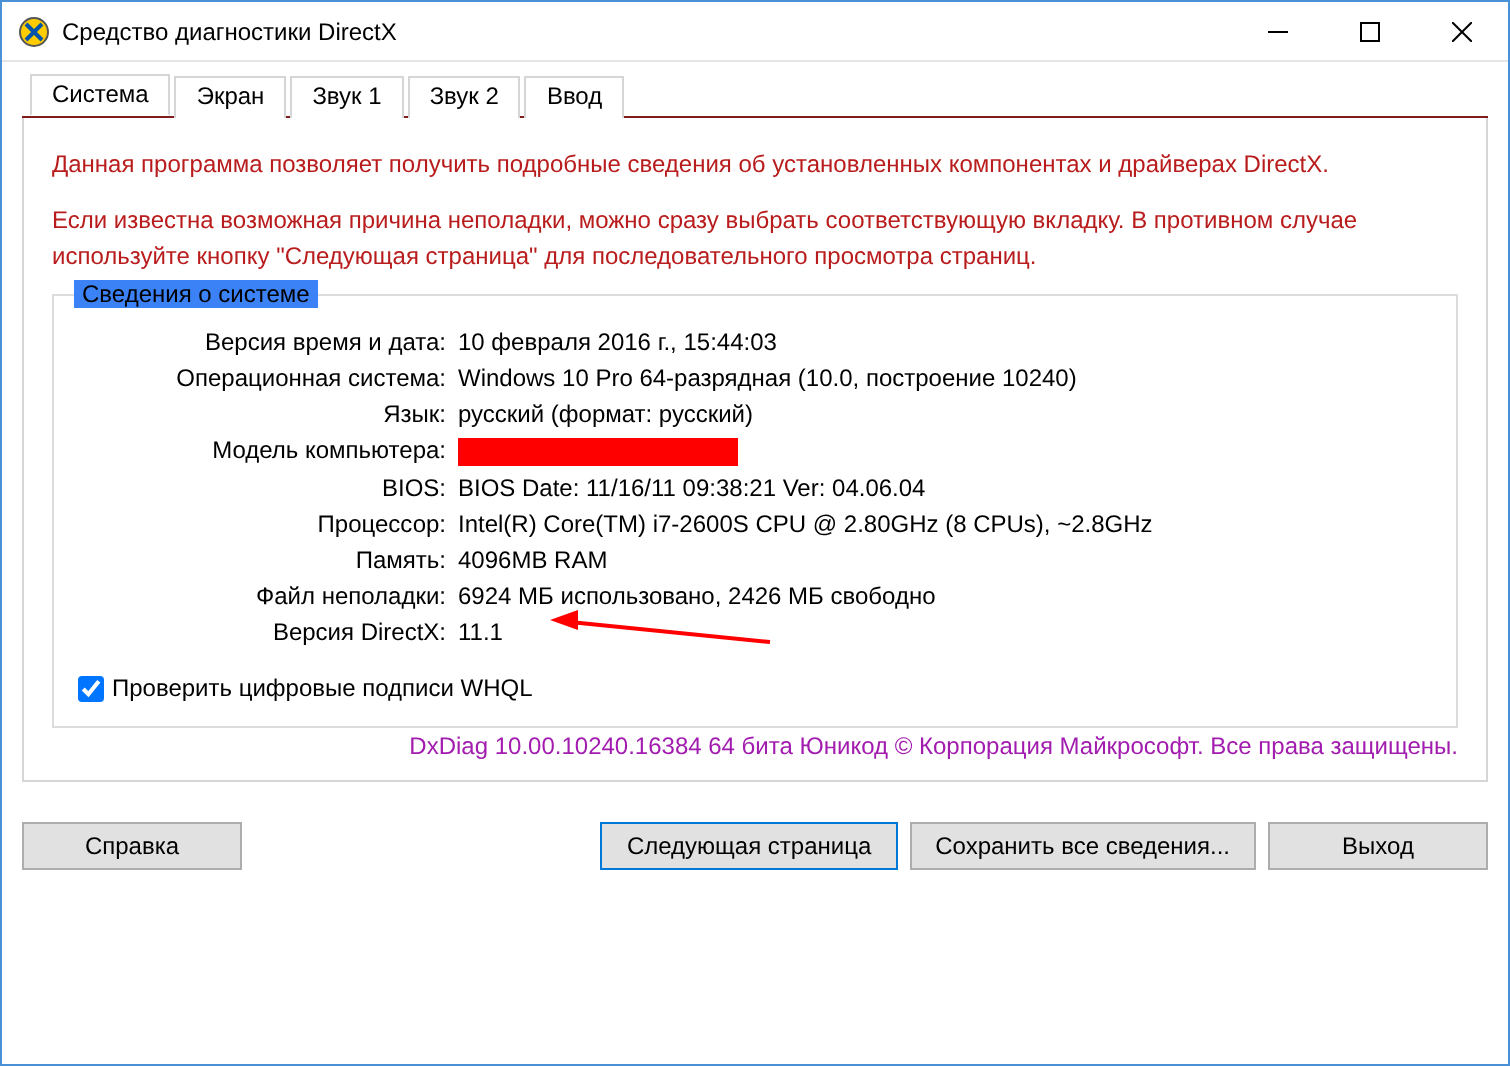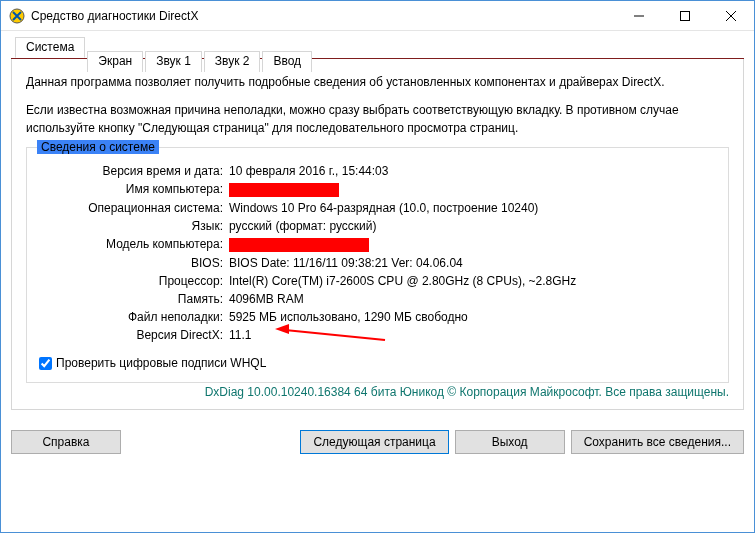--- a/index.html
+++ b/index.html
@@ -42,38 +42,38 @@
     margin-bottom: 0;
     height: 22px;
   }
   .tab {
     padding: 2px 10px 2px 10px;
     border: 1px solid #d6d6d6;
     border-bottom: none;
     margin-right: 2px;
     background: #fff;
     position: relative;
-    top: 14px;
+    top: 1px;
     font-size: 12px;
     color: #000;
   }
   .tab.active {
     background: #fff;
     border-bottom: 1px solid #fff;
     top: 0;
     padding-bottom: 3px;
   }
 
   .tabpage {
     border: 1px solid #d6d6d6;
     border-top: none;
     padding: 14px 14px 10px 14px;
   }
 
-  .intro { color: #000000; line-height: 1.5; margin-bottom: 4px; }
+  .intro { color: #b91c1c; line-height: 1.5; margin-bottom: 4px; }
   .intro p { margin: 0 0 10px 0; }
 
   .groupbox {
     border: 1px solid #dcdcdc;
     padding: 14px 12px 12px 12px;
     position: relative;
     margin-top: 6px;
   }
   .groupbox-title {
     position: absolute;
@@ -91,21 +91,21 @@
     display: inline-block;
     background: #ff0000;
     height: 14px;
     vertical-align: middle;
   }
   .arrow-svg { position: absolute; left: 46px; top: -4px; pointer-events: none; }
 
   .checkbox-row { margin-top: 12px; display: flex; align-items: flex-end; }
   .checkbox-row input { margin: 0 4px 0 0; }
 
-  .footer-status { text-align: right; color: #0f766e; padding: 2px 0 0 0; }
+  .footer-status { text-align: right; color: #a21caf; padding: 2px 0 0 0; }
 
   .btnbar { padding: 10px 10px 10px 10px; display: flex; align-items: flex-end; }
   .btnbar .spacer { flex: 1; }
   .btn {
     min-width: 140px;
     height: 24px;
     border: 1px solid #adadad;
     background: #e1e1e1;
     font-size: 12px;
     font-family: inherit;
@@ -163,24 +163,20 @@
     </div>
 
     <div class="groupbox">
       <div class="groupbox-title">Сведения о системе</div>
       <div class="info-table" id="info-table">
           <div class="info-row">
             <div class="info-label">Версия время и дата:</div>
             <div class="info-value">10 февраля 2016 г., 15:44:03</div>
           </div>
           <div class="info-row">
-            <div class="info-label">Имя компьютера:</div>
-            <div class="info-value"><span class="redact" style="width: 110px;"></span></div>
-          </div>
-          <div class="info-row">
             <div class="info-label">Операционная система:</div>
             <div class="info-value">Windows 10 Pro 64-разрядная (10.0, построение 10240)</div>
           </div>
           <div class="info-row">
             <div class="info-label">Язык:</div>
             <div class="info-value">русский (формат: русский)</div>
           </div>
           <div class="info-row">
             <div class="info-label">Модель компьютера:</div>
             <div class="info-value"><span class="redact" style="width: 140px;"></span></div>
@@ -192,21 +188,21 @@
           <div class="info-row">
             <div class="info-label">Процессор:</div>
             <div class="info-value">Intel(R) Core(TM) i7-2600S CPU @ 2.80GHz (8 CPUs), ~2.8GHz</div>
           </div>
           <div class="info-row">
             <div class="info-label">Память:</div>
             <div class="info-value">4096MB RAM</div>
           </div>
           <div class="info-row">
             <div class="info-label">Файл неполадки:</div>
-            <div class="info-value">5925 МБ использовано, 1290 МБ свободно</div>
+            <div class="info-value">6924 МБ использовано, 2426 МБ свободно</div>
           </div>
           <div class="info-row">
             <div class="info-label">Версия DirectX:</div>
             <div class="info-value">11.1<svg width="120" height="22" class="arrow-svg">
                 <line x1="110" y1="18" x2="10" y2="8" stroke="#ff0000" stroke-width="2"></line>
                 <polygon points="0,7 14,2 14,12" fill="#ff0000"></polygon>
               </svg></div>
           </div>
         </div>
 
@@ -217,15 +213,15 @@
     </div>
 
     <div class="footer-status">DxDiag 10.00.10240.16384 64 бита Юникод © Корпорация Майкрософт. Все права защищены.</div>
   </div>
 </div>
 
 <div class="btnbar">
   <button class="btn" style="min-width:110px;">Справка</button>
   <div class="spacer"></div>
   <button class="btn default">Следующая страница</button>
+  <button class="btn">Сохранить все сведения...</button>
   <button class="btn" style="min-width:110px;">Выход</button>
-  <button class="btn">Сохранить все сведения...</button>
 </div>
 
 </body></html>

